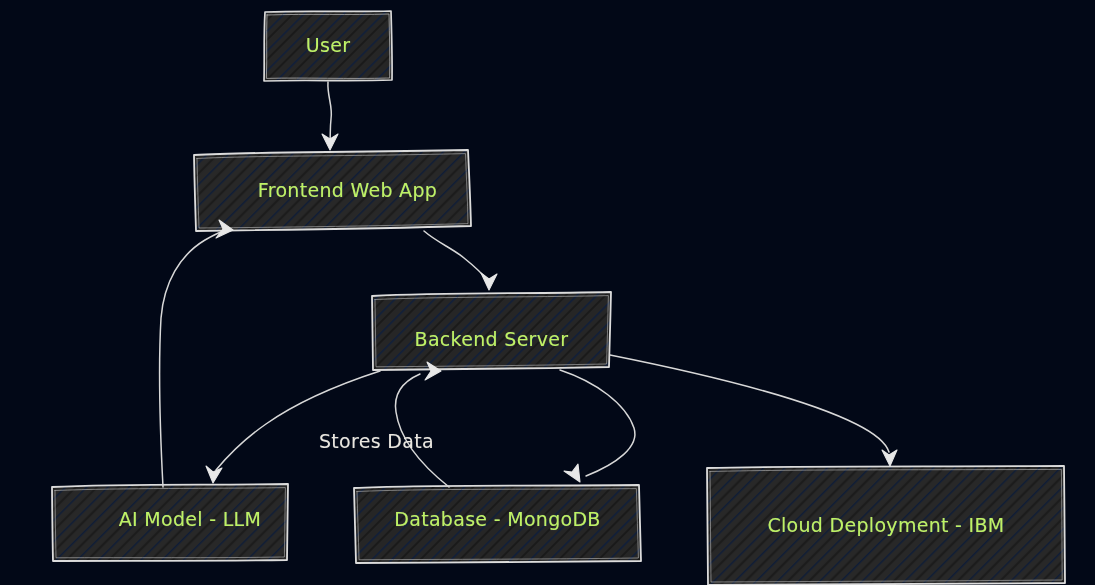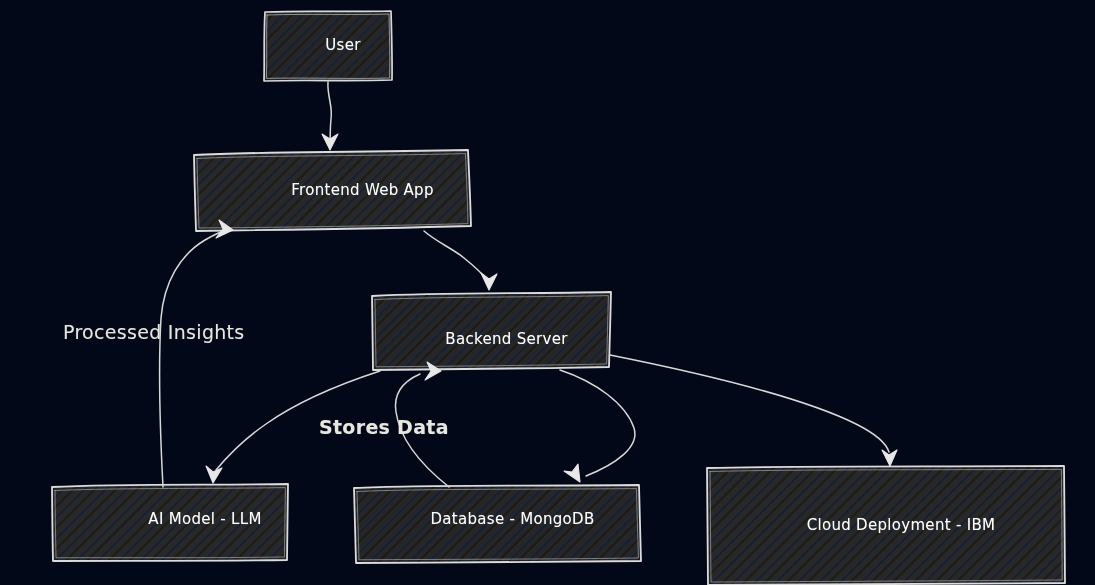--- a/index.html
+++ b/index.html
@@ -26,30 +26,29 @@
     width: 1095px;
     height: 585px;
     display: block;
   }
   .node-label {
     position: absolute;
     display: flex;
     flex-direction: column;
     align-items: center;
     justify-content: center;
-    color: #ffffff;
+    color: #bef264;
     font-family: "DejaVu Sans", sans-serif;
-    font-size: 15px;
+    font-size: 19px;
     font-weight: 400;
     letter-spacing: 0.3px;
     text-align: center;
     line-height: 1.55;
     pointer-events: none;
     text-shadow: 0 0 1px rgba(200,210,230,0.35);
-    padding-left: 15px;
   }
   .node-label span { display: block; white-space: nowrap; }
   .edge-label {
     position: absolute;
     color: #e9e6df;
     font-family: "DejaVu Sans", sans-serif;
     font-size: 19px;
     font-weight: 400;
     letter-spacing: 0.3px;
     white-space: nowrap;
@@ -177,17 +176,16 @@
   </div>
 
   <div class="node-label" style="left:354px; top:485px; width:287px; height:70px;">
     <span>Database - MongoDB</span>
   </div>
 
   <div class="node-label" style="left:707px; top:466px; width:358px; height:119px;">
     <span>Cloud Deployment - IBM</span>
   </div>
 
-  <div class="edge-label" style="left:63px; top:321px;">Processed Insights</div>
 
-  <div class="edge-label" style="left:319px; top:416px;font-weight:bold;">Stores Data</div>
+  <div class="edge-label" style="left:319px; top:430px;">Stores Data</div>
 
 </div>
 
 </body></html>

